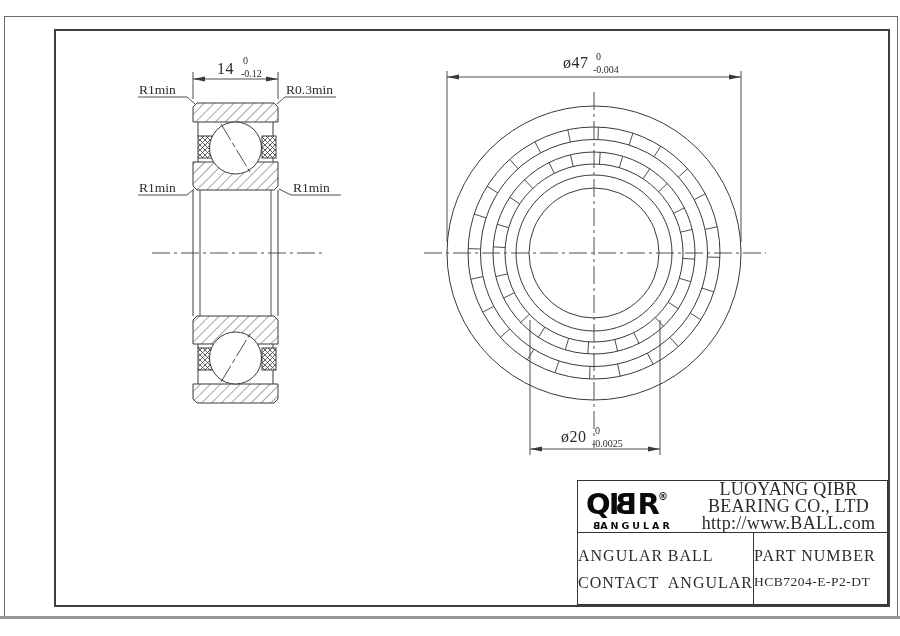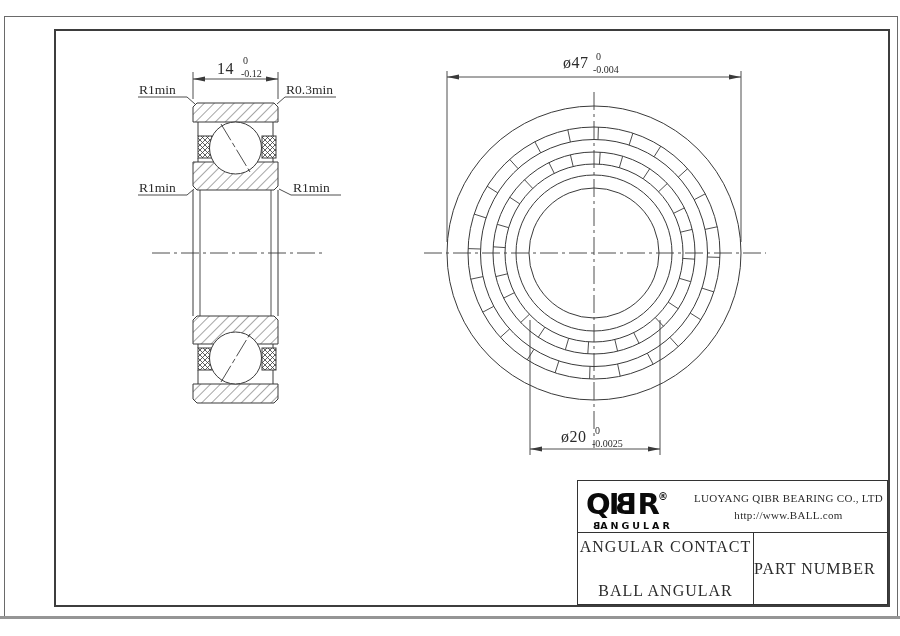--- a/index.html
+++ b/index.html
@@ -14,34 +14,34 @@
   .dim-main{font-size:16px;letter-spacing:0.5px;}
   .dim-tol{font-size:10px;}
   .r-label{font-size:13.5px;}
 
   
   #title-block{left:577px;top:480px;width:311px;height:125px;border:1.5px solid #333;
                box-sizing:border-box;background:#fff;display:flex;flex-direction:column;}
   #tb-row1{height:52px;border-bottom:1.2px solid #333;display:flex;align-items:center;box-sizing:border-box;}
   #tb-row2{flex:1;display:flex;}
   #tb-cell-product{width:176px;border-right:1.2px solid #333;box-sizing:border-box;
-                   display:flex;flex-direction:column;align-items:center;justify-content:space-between;}
+                   display:flex;flex-direction:row;align-items:center;justify-content:space-between;}
   #tb-cell-part{flex:1;display:flex;flex-direction:column;align-items:flex-start;justify-content:center;}
   .product-line{font-size:16px;letter-spacing:1px;line-height:27px;}
   .part-label{font-size:16px;letter-spacing:1px;line-height:26px;}
   .part-number{font-size:13.5px;letter-spacing:0.5px;line-height:26px;}
   #logo{width:104px;padding-left:8px;display:flex;flex-direction:column;align-items:flex-start;}
   #logo-main{font-family:"DejaVu Sans","Liberation Sans",sans-serif;font-weight:bold;
              font-size:29px;letter-spacing:-2px;line-height:30px;color:#0a0a0a;white-space:nowrap;}
   .mirrored{display:inline-block;transform:scaleX(-1);}
   #logo-reg{font-size:10px;vertical-align:14px;letter-spacing:0;}
   #logo-sub{font-family:"DejaVu Sans","Liberation Sans",sans-serif;font-weight:bold;
             font-size:9.5px;letter-spacing:3px;color:#0a0a0a;margin-top:1px;padding-left:4px;}
   #company-block{flex:1;text-align:center;}
-  .company-line{font-size:11px;line-height:17px;letter-spacing:0.3px;}
+  .company-line{font-size:18px;line-height:17px;letter-spacing:0.3px;}
 </style>
 </head>
 <body>
 
 <div class="abs" id="outer-frame"></div>
 <div class="abs" id="inner-frame"></div>
 <div class="abs" id="bottom-bar"></div>
 
 <svg width="900" height="636" viewBox="0 0 900 636">
   <defs>
@@ -221,15 +221,16 @@
       <div class="company-line">http://www.BALL.com</div>
     </div>
   </div>
   <div id="tb-row2">
     <div id="tb-cell-product">
       <div class="product-line">ANGULAR CONTACT</div>
       <div class="product-line">BALL ANGULAR</div>
     </div>
     <div id="tb-cell-part">
       <div class="part-label">PART NUMBER</div>
+      <div class="part-number">HCB7204-E-P2-DT</div>
     </div>
   </div>
 </div>
 
 </body></html>

